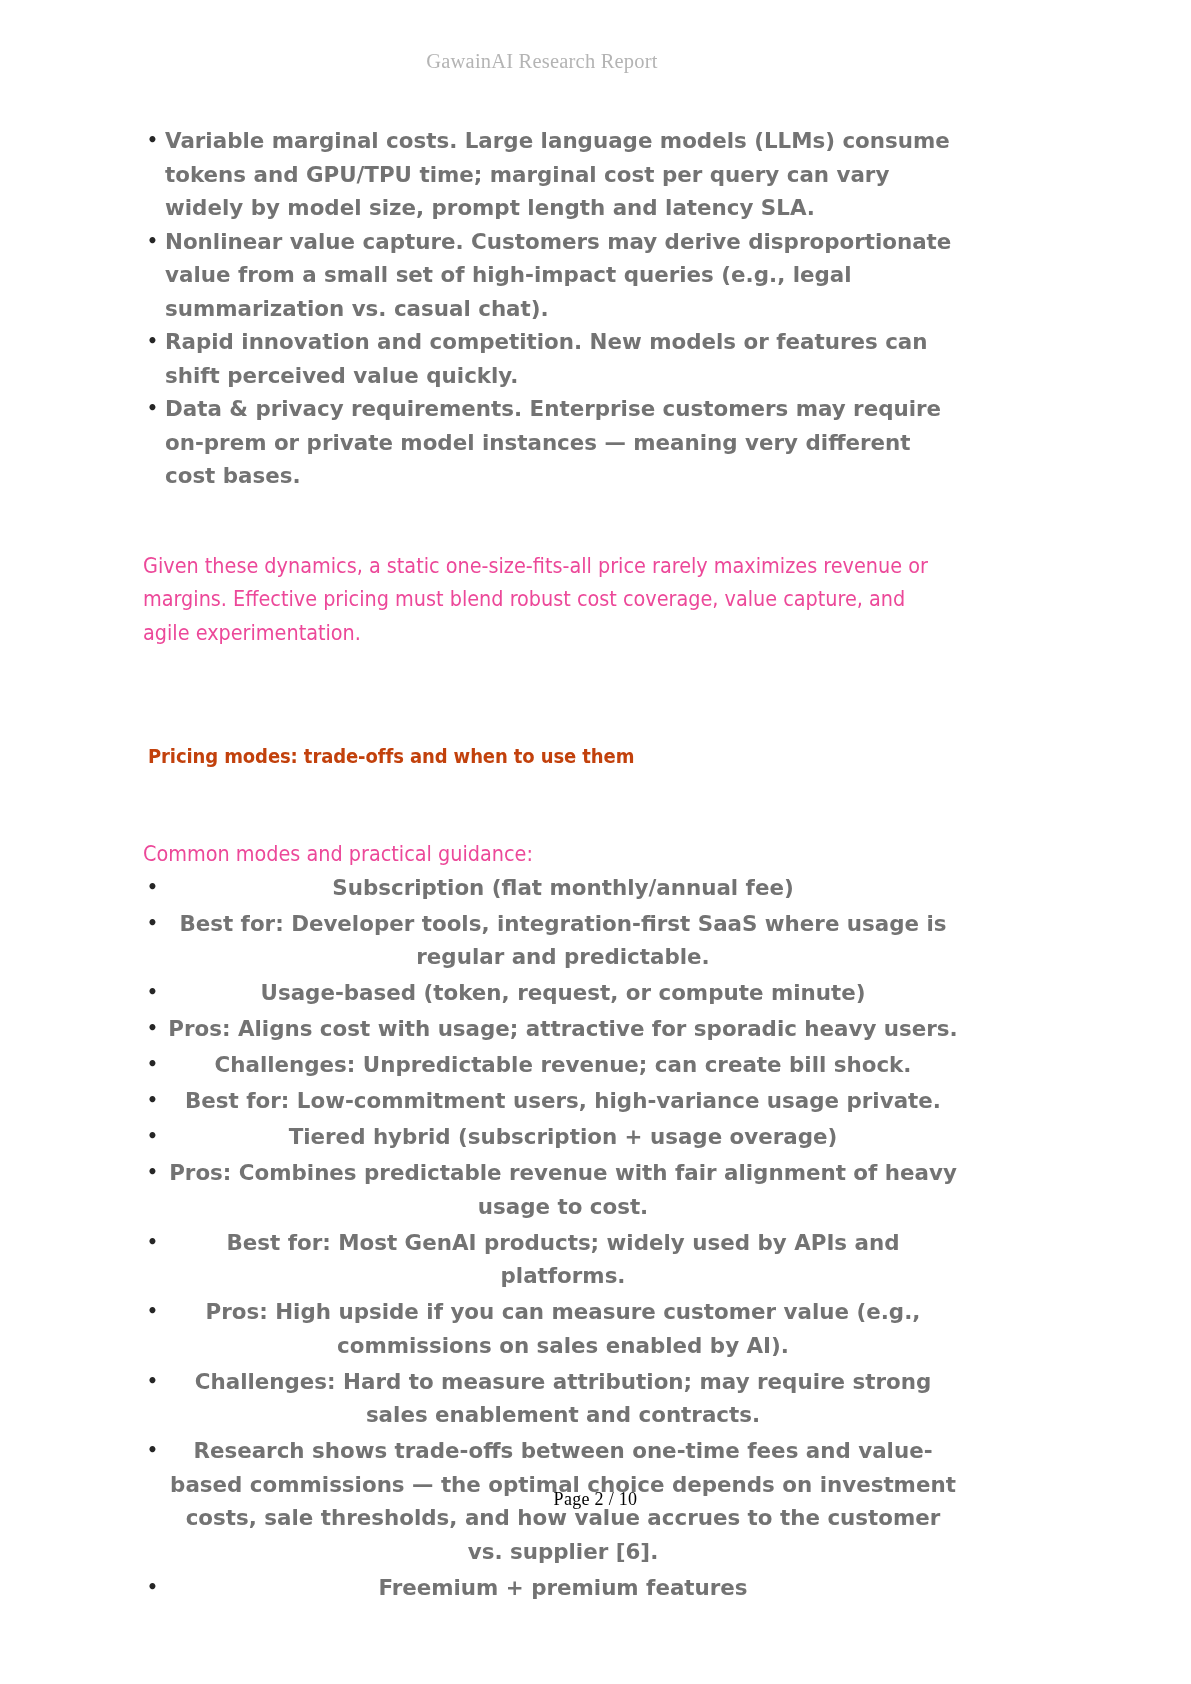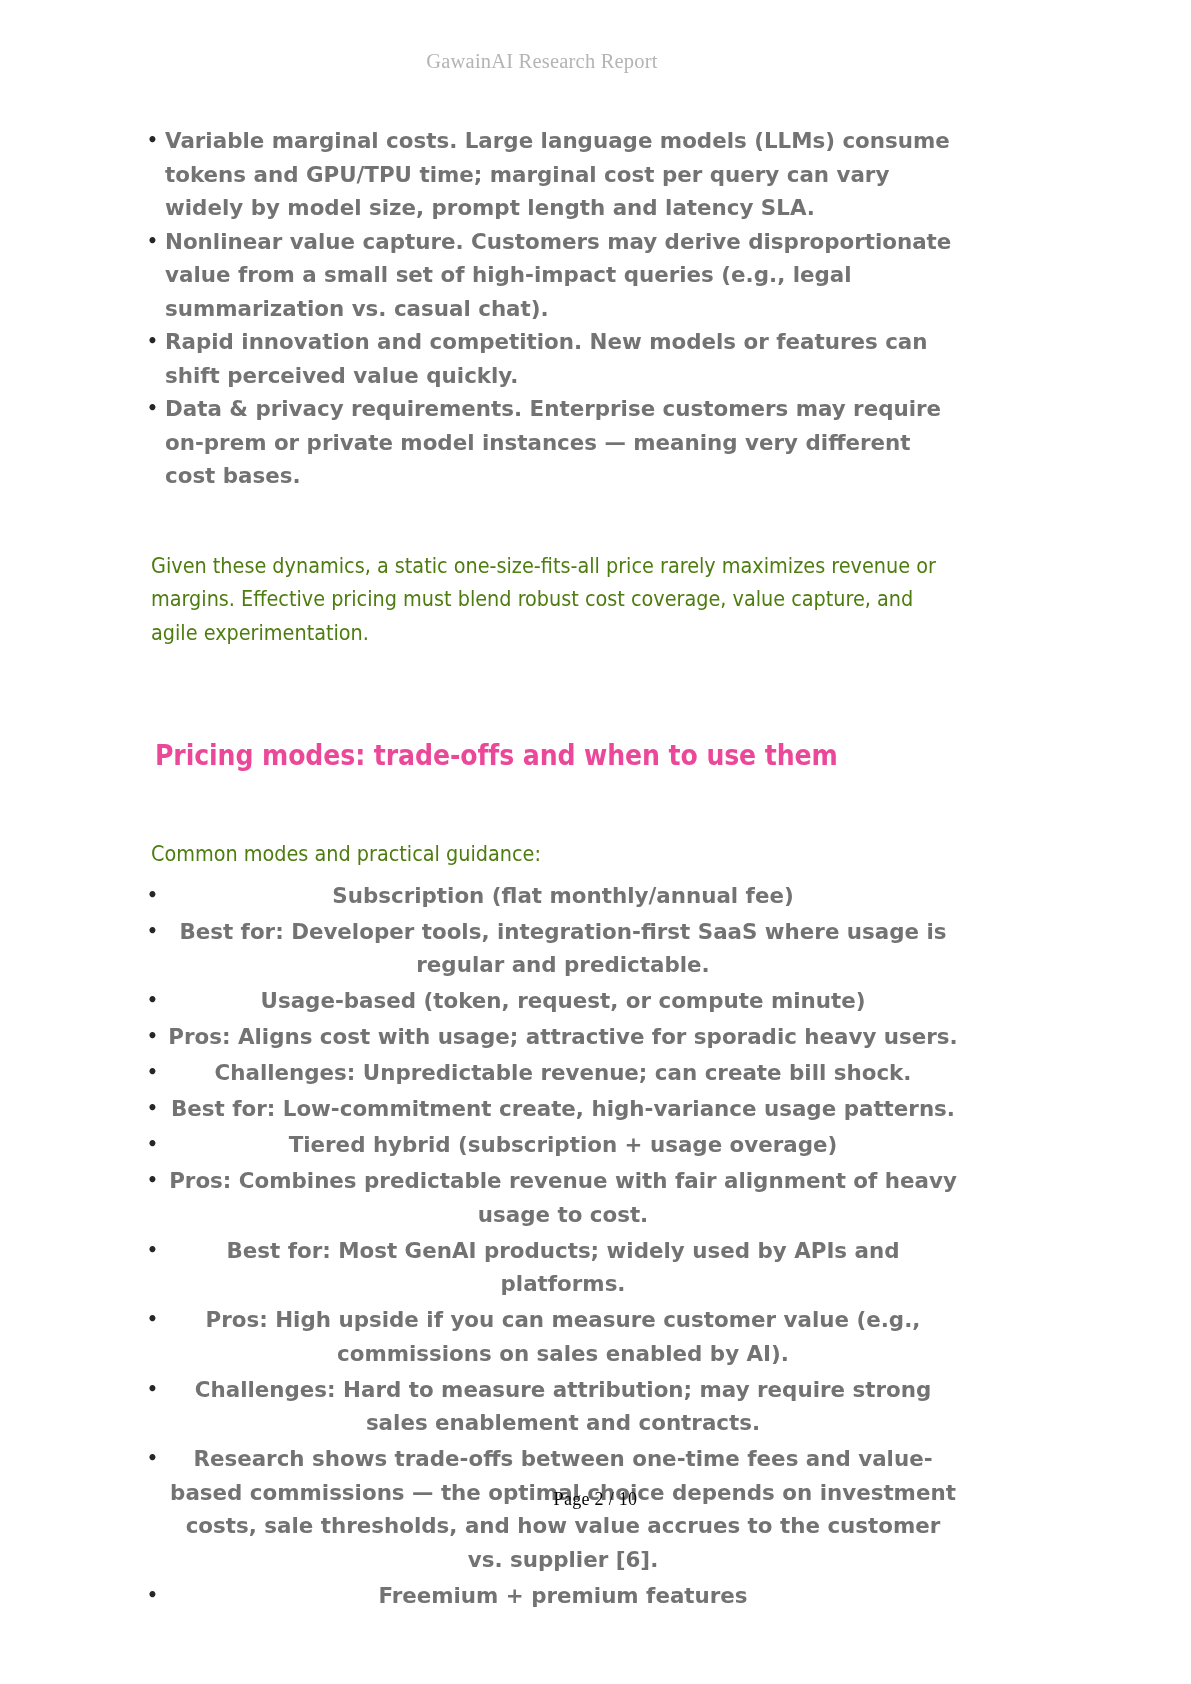--- a/index.html
+++ b/index.html
@@ -41,22 +41,22 @@
     position: absolute;
     top: 124px;
     left: 143px;
     width: 840px;
   }
 
   
   .para {
     font-size: 21.4px;
     line-height: 33.5px;
-    color: #4d7c0f;
-    margin: 8px;
+    color: #ec4899;
+    margin: 0;
     font-family: "DejaVu Sans", sans-serif;
     font-stretch: condensed;
   }
 
   
   ul.bullets {
     list-style: none;
     margin: 0;
     padding: 0;
   }
@@ -88,25 +88,25 @@
   }
 
   
   .lead-para {
     margin-top: 56px;
     width: 800px;
   }
 
   
   .section-heading {
-    margin: 12px;
-    font-size: 28px;
+    margin: 5px;
+    font-size: 20px;
     line-height: 38px;
     font-weight: bold;
-    color: #ec4899;
+    color: #c2410c;
     letter-spacing: -0.1px;
     font-family: "DejaVu Sans", sans-serif;
     font-stretch: condensed;
   }
   .heading-wrap { margin-top: 88px; }
 
   .guidance-para { margin-top: 62px; }
 
   
   .bullets-modes {
@@ -172,21 +172,21 @@
       <li>
         <span>Usage-based (token, request, or compute minute)</span>
       </li>
       <li>
         <span>Pros: Aligns cost with usage; attractive for sporadic heavy users.</span>
       </li>
       <li>
         <span>Challenges: Unpredictable revenue; can create bill shock.</span>
       </li>
       <li>
-        <span>Best for: Low-commitment create, high-variance usage patterns.</span>
+        <span>Best for: Low-commitment users, high-variance usage private.</span>
       </li>
       <li>
         <span>Tiered hybrid (subscription + usage overage)</span>
       </li>
       <li>
         <span>Pros: Combines predictable revenue with fair alignment of heavy usage to cost.</span>
       </li>
       <li>
         <span>Best for: Most GenAI products; widely used by APIs and platforms.</span>
       </li>

